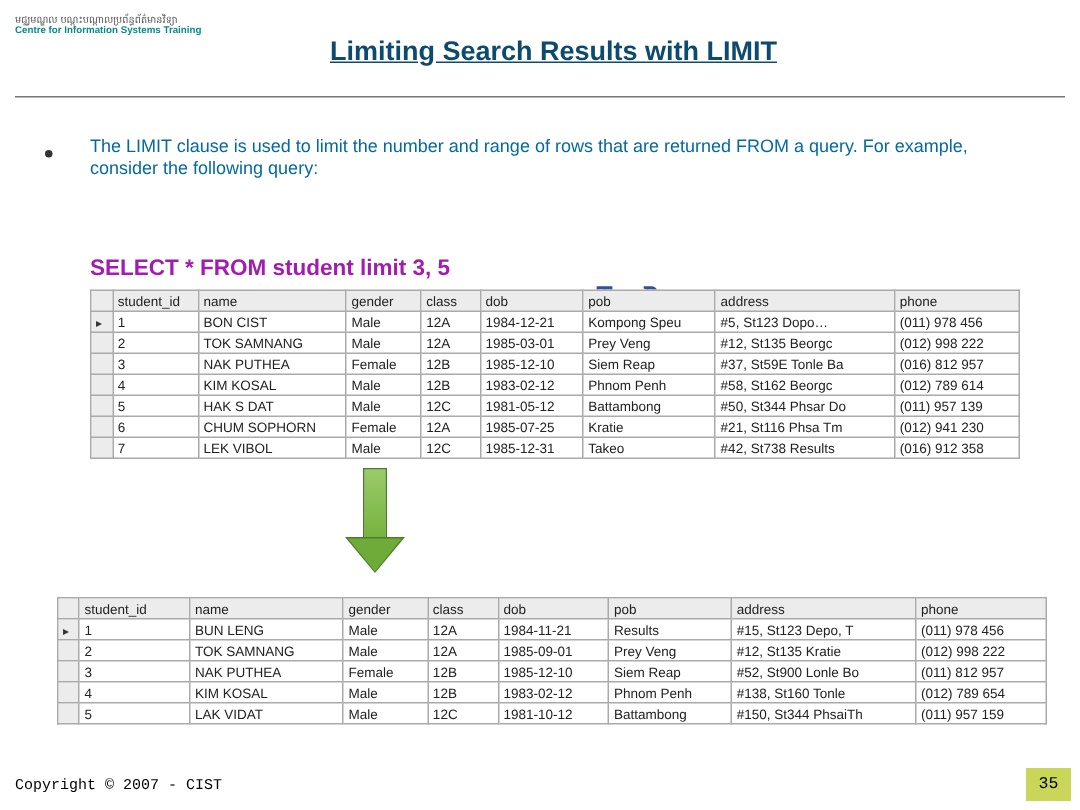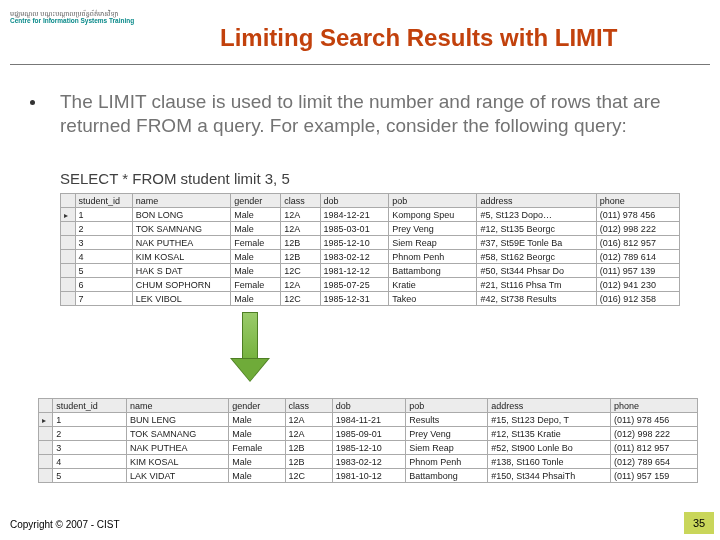--- a/index.html
+++ b/index.html
@@ -31,23 +31,24 @@
   .logo-sub {
     font-size: 6.5px;
     color: #555;
     line-height: 1.1;
   }
   .logo-sub .teal { color: #0a8a8a; font-weight: bold; }
   .title {
     position: absolute;
     top: 24px;
     left: 220px;
-    font-size: 24px;
+    font-size: 18px;
     font-weight: 700;
-    color: #c2410c;
+    color: #0c4a6e;
+    text-decoration: underline;
   }
   .hr {
     position: absolute;
     top: 64px;
     left: 10px;
     width: 700px;
     height: 1px;
     background: #777;
   }
   .bullet-dot {
@@ -57,30 +58,31 @@
     width: 5px;
     height: 5px;
     background: #333;
     border-radius: 50%;
   }
   .body-text {
     position: absolute;
     top: 90px;
     left: 60px;
     width: 620px;
-    font-size: 19px;
-    color: #737373;
+    font-size: 12px;
+    color: #0369a1;
     line-height: 1.25;
   }
   .sql {
     position: absolute;
     top: 170px;
     left: 60px;
     font-size: 15px;
-    color: #404040;
+    color: #a21caf;
+    font-weight: bold;
   }
   .todo {
     position: absolute;
     top: 188px;
     left: 396px;
     font-family: "Times New Roman", serif;
     font-size: 30px;
     font-weight: 900;
     color: #34509a;
     white-space: nowrap;
@@ -152,33 +154,35 @@
     border-left: 20px solid transparent;
     border-right: 20px solid transparent;
     border-top: 24px solid #4e7e24;
   }
   .copyright {
     position: absolute;
     bottom: 10px;
     left: 10px;
     font-size: 10px;
     color: #000;
+    font-family: Liberation Mono, monospace;
   }
   .pagenum-box {
     position: absolute;
     bottom: 6px;
     right: 6px;
     width: 30px;
     height: 22px;
     background: #c9d65a;
     color: #000;
     font-size: 11px;
     display: flex;
     align-items: center;
     justify-content: center;
+    font-family: Liberation Mono, monospace;
   }
 </style>
 </head>
 <body>
 
 <div class="logo-area">
   <div class="logo-sub">
     <span>មជ្ឈមណ្ឌល</span>
     <span>បណ្តុះបណ្តាលប្រព័ន្ធព័ត៌មានវិទ្យា</span><br>
     <span class="teal">Centre for</span>
@@ -219,21 +223,21 @@
     <th>dob</th>
     <th>pob</th>
     <th>address</th>
     <th>phone</th>
   </tr>
     </thead>
   <tbody>
     <tr>
         <td class="rowhdr cursor"></td>
         <td>1</td>
-        <td>BON LONG</td>
+        <td>BON CIST</td>
         <td>Male</td>
         <td>12A</td>
         <td>1984-12-21</td>
         <td>Kompong Speu</td>
         <td>#5, St123 Dopo…</td>
         <td>(011) 978 456</td>
       </tr>
     <tr>
         <td class="rowhdr"></td>
         <td>2</td>
@@ -266,21 +270,21 @@
         <td>Phnom Penh</td>
         <td>#58, St162 Beorgc</td>
         <td>(012) 789 614</td>
       </tr>
     <tr>
         <td class="rowhdr"></td>
         <td>5</td>
         <td>HAK S DAT</td>
         <td>Male</td>
         <td>12C</td>
-        <td>1981-12-12</td>
+        <td>1981-05-12</td>
         <td>Battambong</td>
         <td>#50, St344 Phsar Do</td>
         <td>(011) 957 139</td>
       </tr>
     <tr>
         <td class="rowhdr"></td>
         <td>6</td>
         <td>CHUM SOPHORN</td>
         <td>Female</td>
         <td>12A</td>

